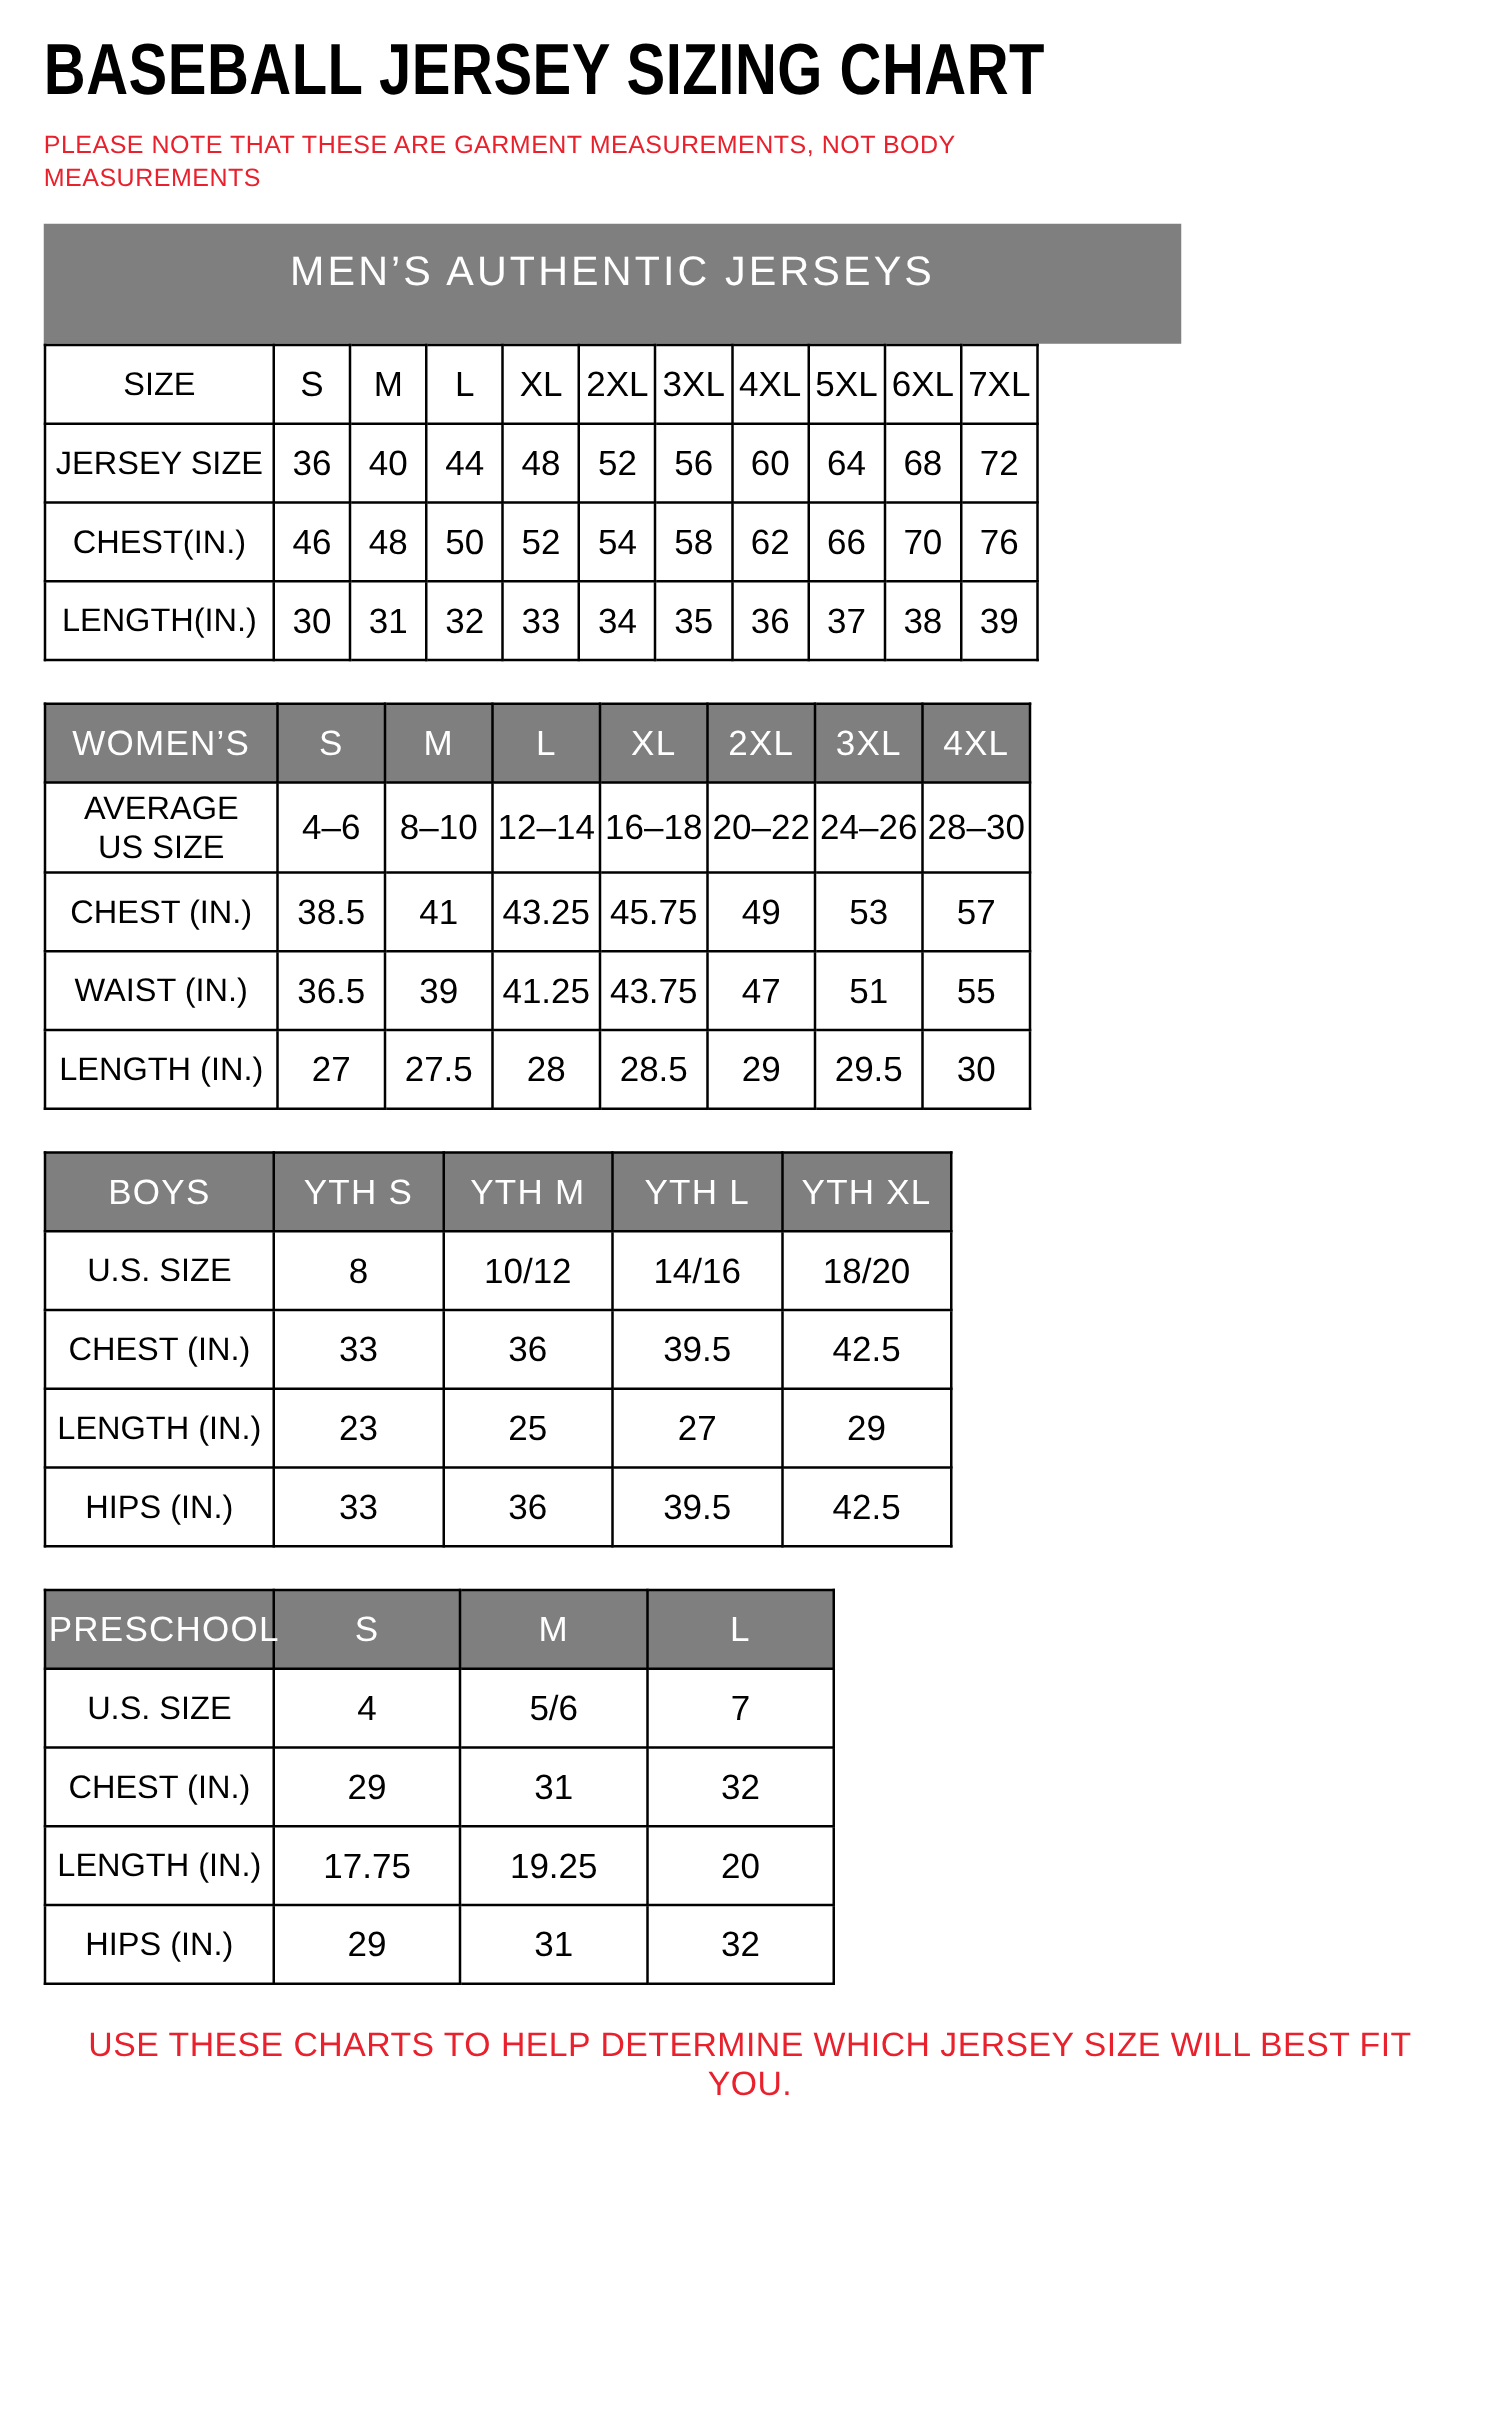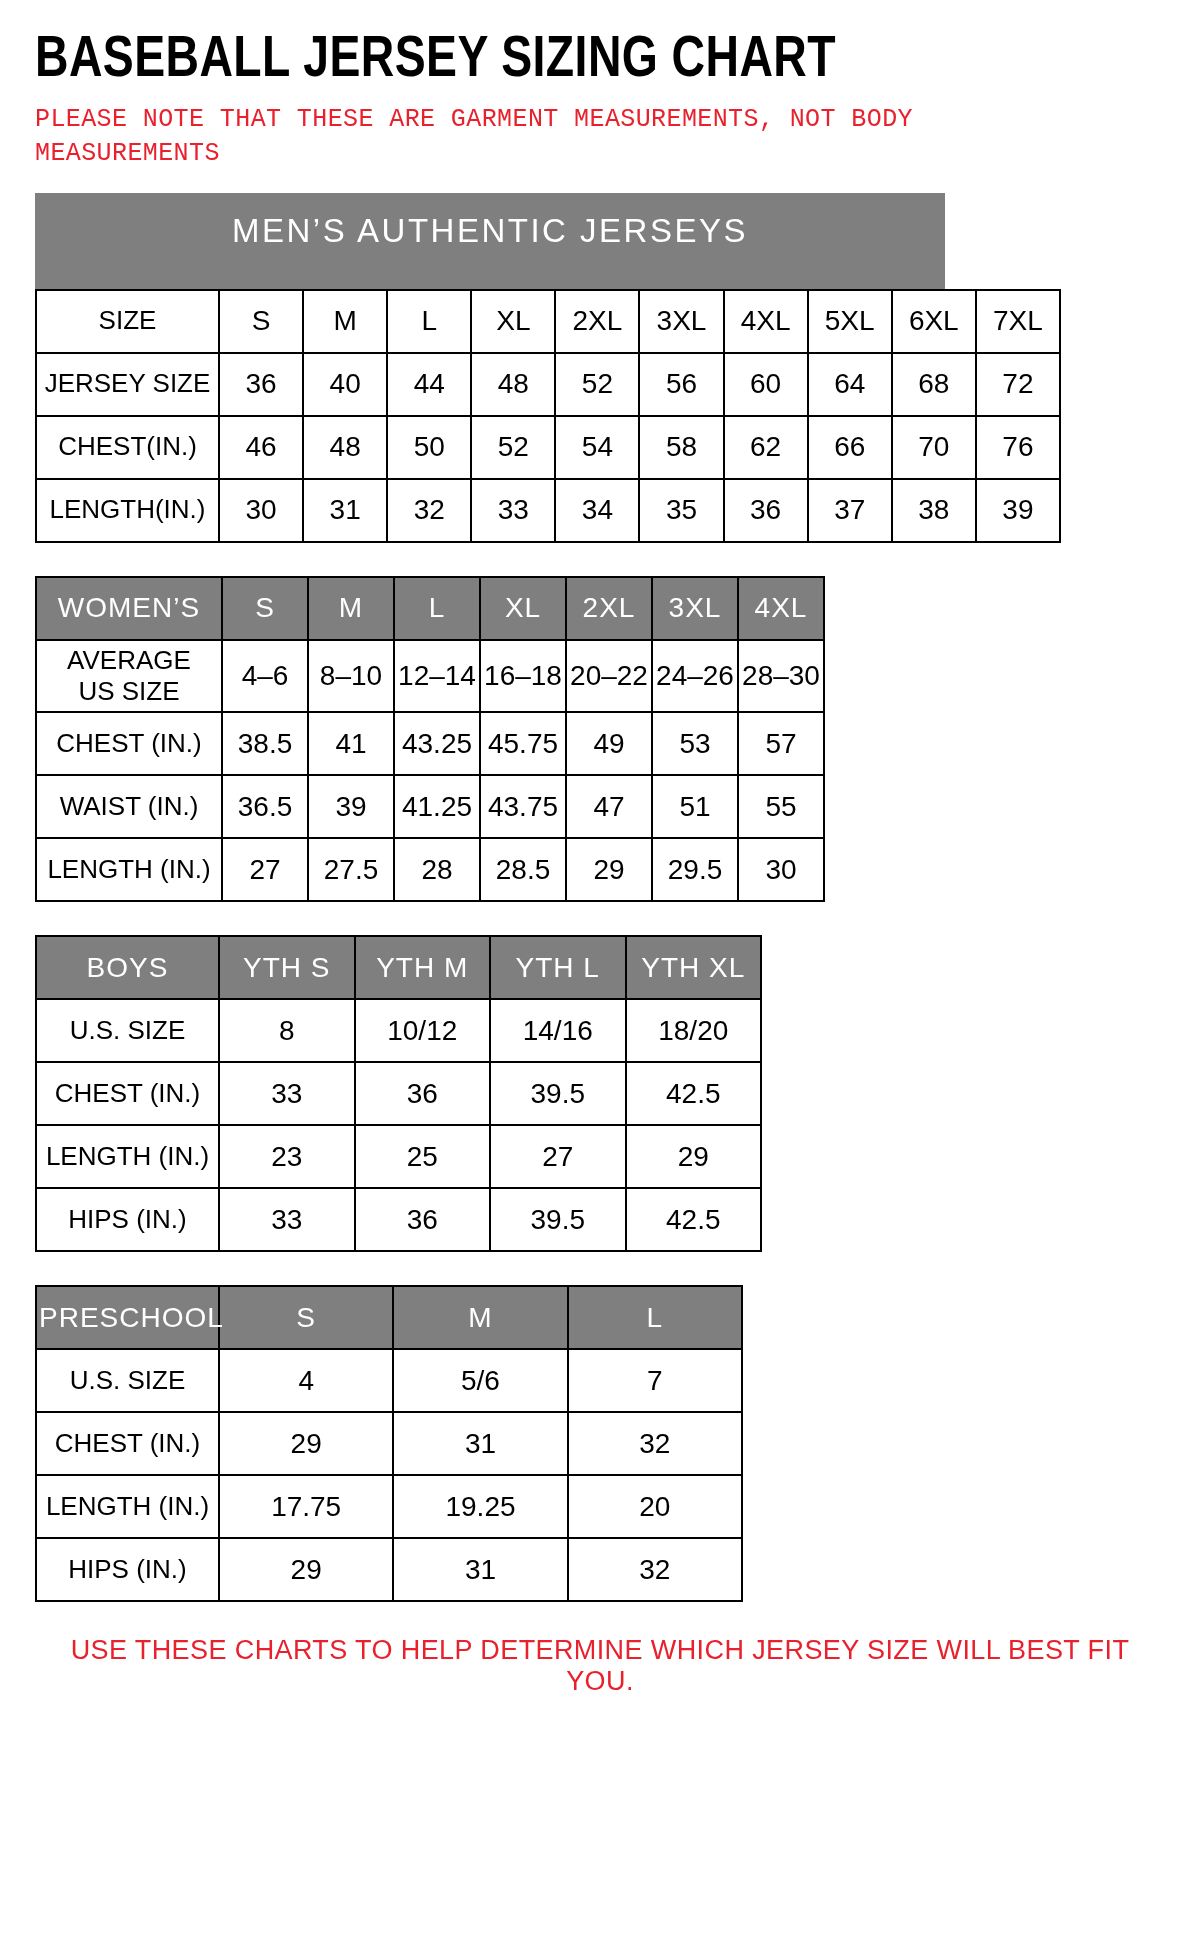--- a/index.html
+++ b/index.html
@@ -18,26 +18,25 @@
     font-size: 58px;
     font-weight: 800;
     letter-spacing: 0.5px;
     white-space: nowrap;
     transform: scaleX(0.80);
     transform-origin: left center;
   }
 
   .note {
     margin: 0 0 22px 0;
-    font-size: 25px;
+    font-size: 20px;
     line-height: 1.35;
     letter-spacing: 0.4px;
     white-space: pre-line;
     color: var(--red, #e8212d);
-    font-family: Liberation Mono, monospace;
   }
 
   .table-block { margin-bottom: 33px; }
 
   .banner {
     background: var(--gray, #7f7f7f);
     color: #ffffff;
     text-align: center;
     font-size: 33px;
     letter-spacing: 2.5px;
@@ -75,21 +74,21 @@
 </head>
 <body>
 
 <div class="page">
   <h1 class="title">BASEBALL JERSEY SIZING CHART</h1>
   <p class="note">PLEASE NOTE THAT THESE ARE GARMENT MEASUREMENTS, NOT BODY
 MEASUREMENTS</p>
   <div id="tables">
       <div class="table-block">
         <div class="banner" style="width: 910px;">MEN’S AUTHENTIC JERSEYS</div>
-        <table style="width: 1026px; padding-left: 44px;">
+        <table style="width: 796px; padding-left: 44px;">
           <colgroup>
             <col style="width: 183px;">
           </colgroup>
           <tbody>
             <tr>
               <td>SIZE</td>
               <td>S</td>
               <td>M</td>
               <td>L</td>
               <td>XL</td>
@@ -240,21 +239,21 @@
               <td>HIPS (IN.)</td>
               <td>33</td>
               <td>36</td>
               <td>39.5</td>
               <td>42.5</td>
             </tr>
           </tbody>
         </table>
       </div>
       <div class="table-block">
-        <table style="width: 708px;">
+        <table style="width: 633px;">
           <colgroup>
             <col style="width: 183px;">
           </colgroup>
           <tbody>
             <tr class="gray">
               <td>PRESCHOOL</td>
               <td>S</td>
               <td>M</td>
               <td>L</td>
             </tr>

